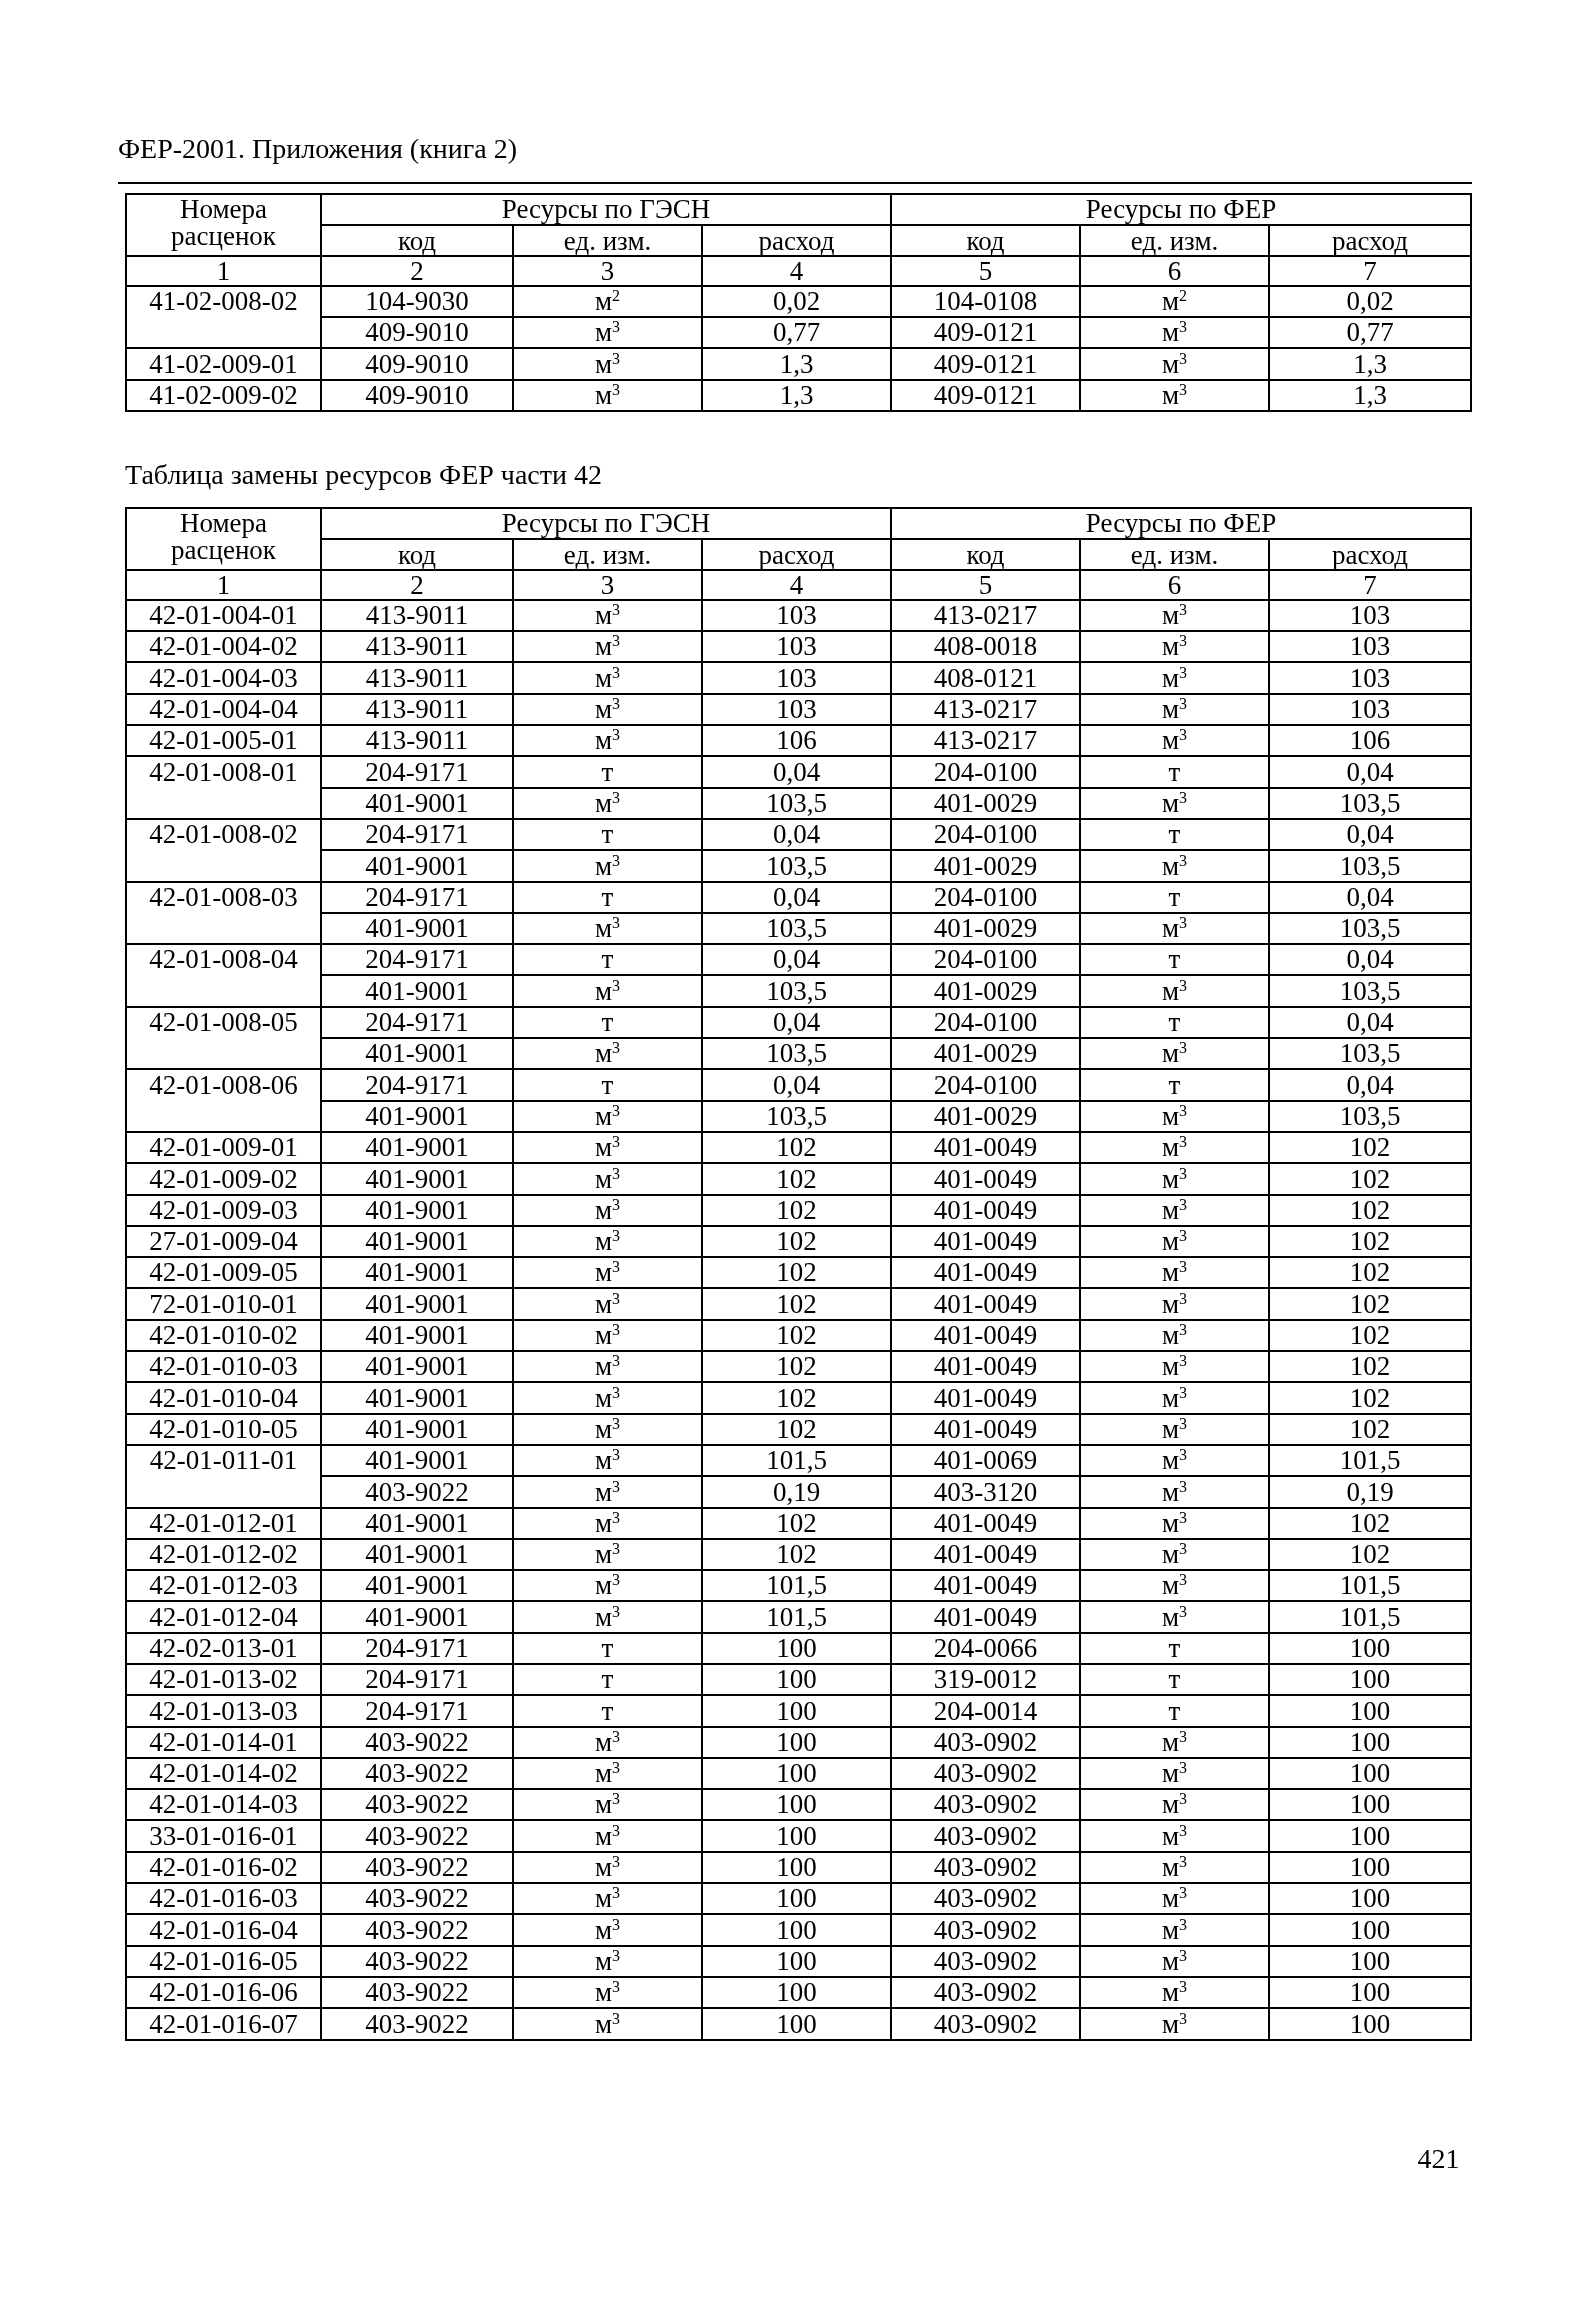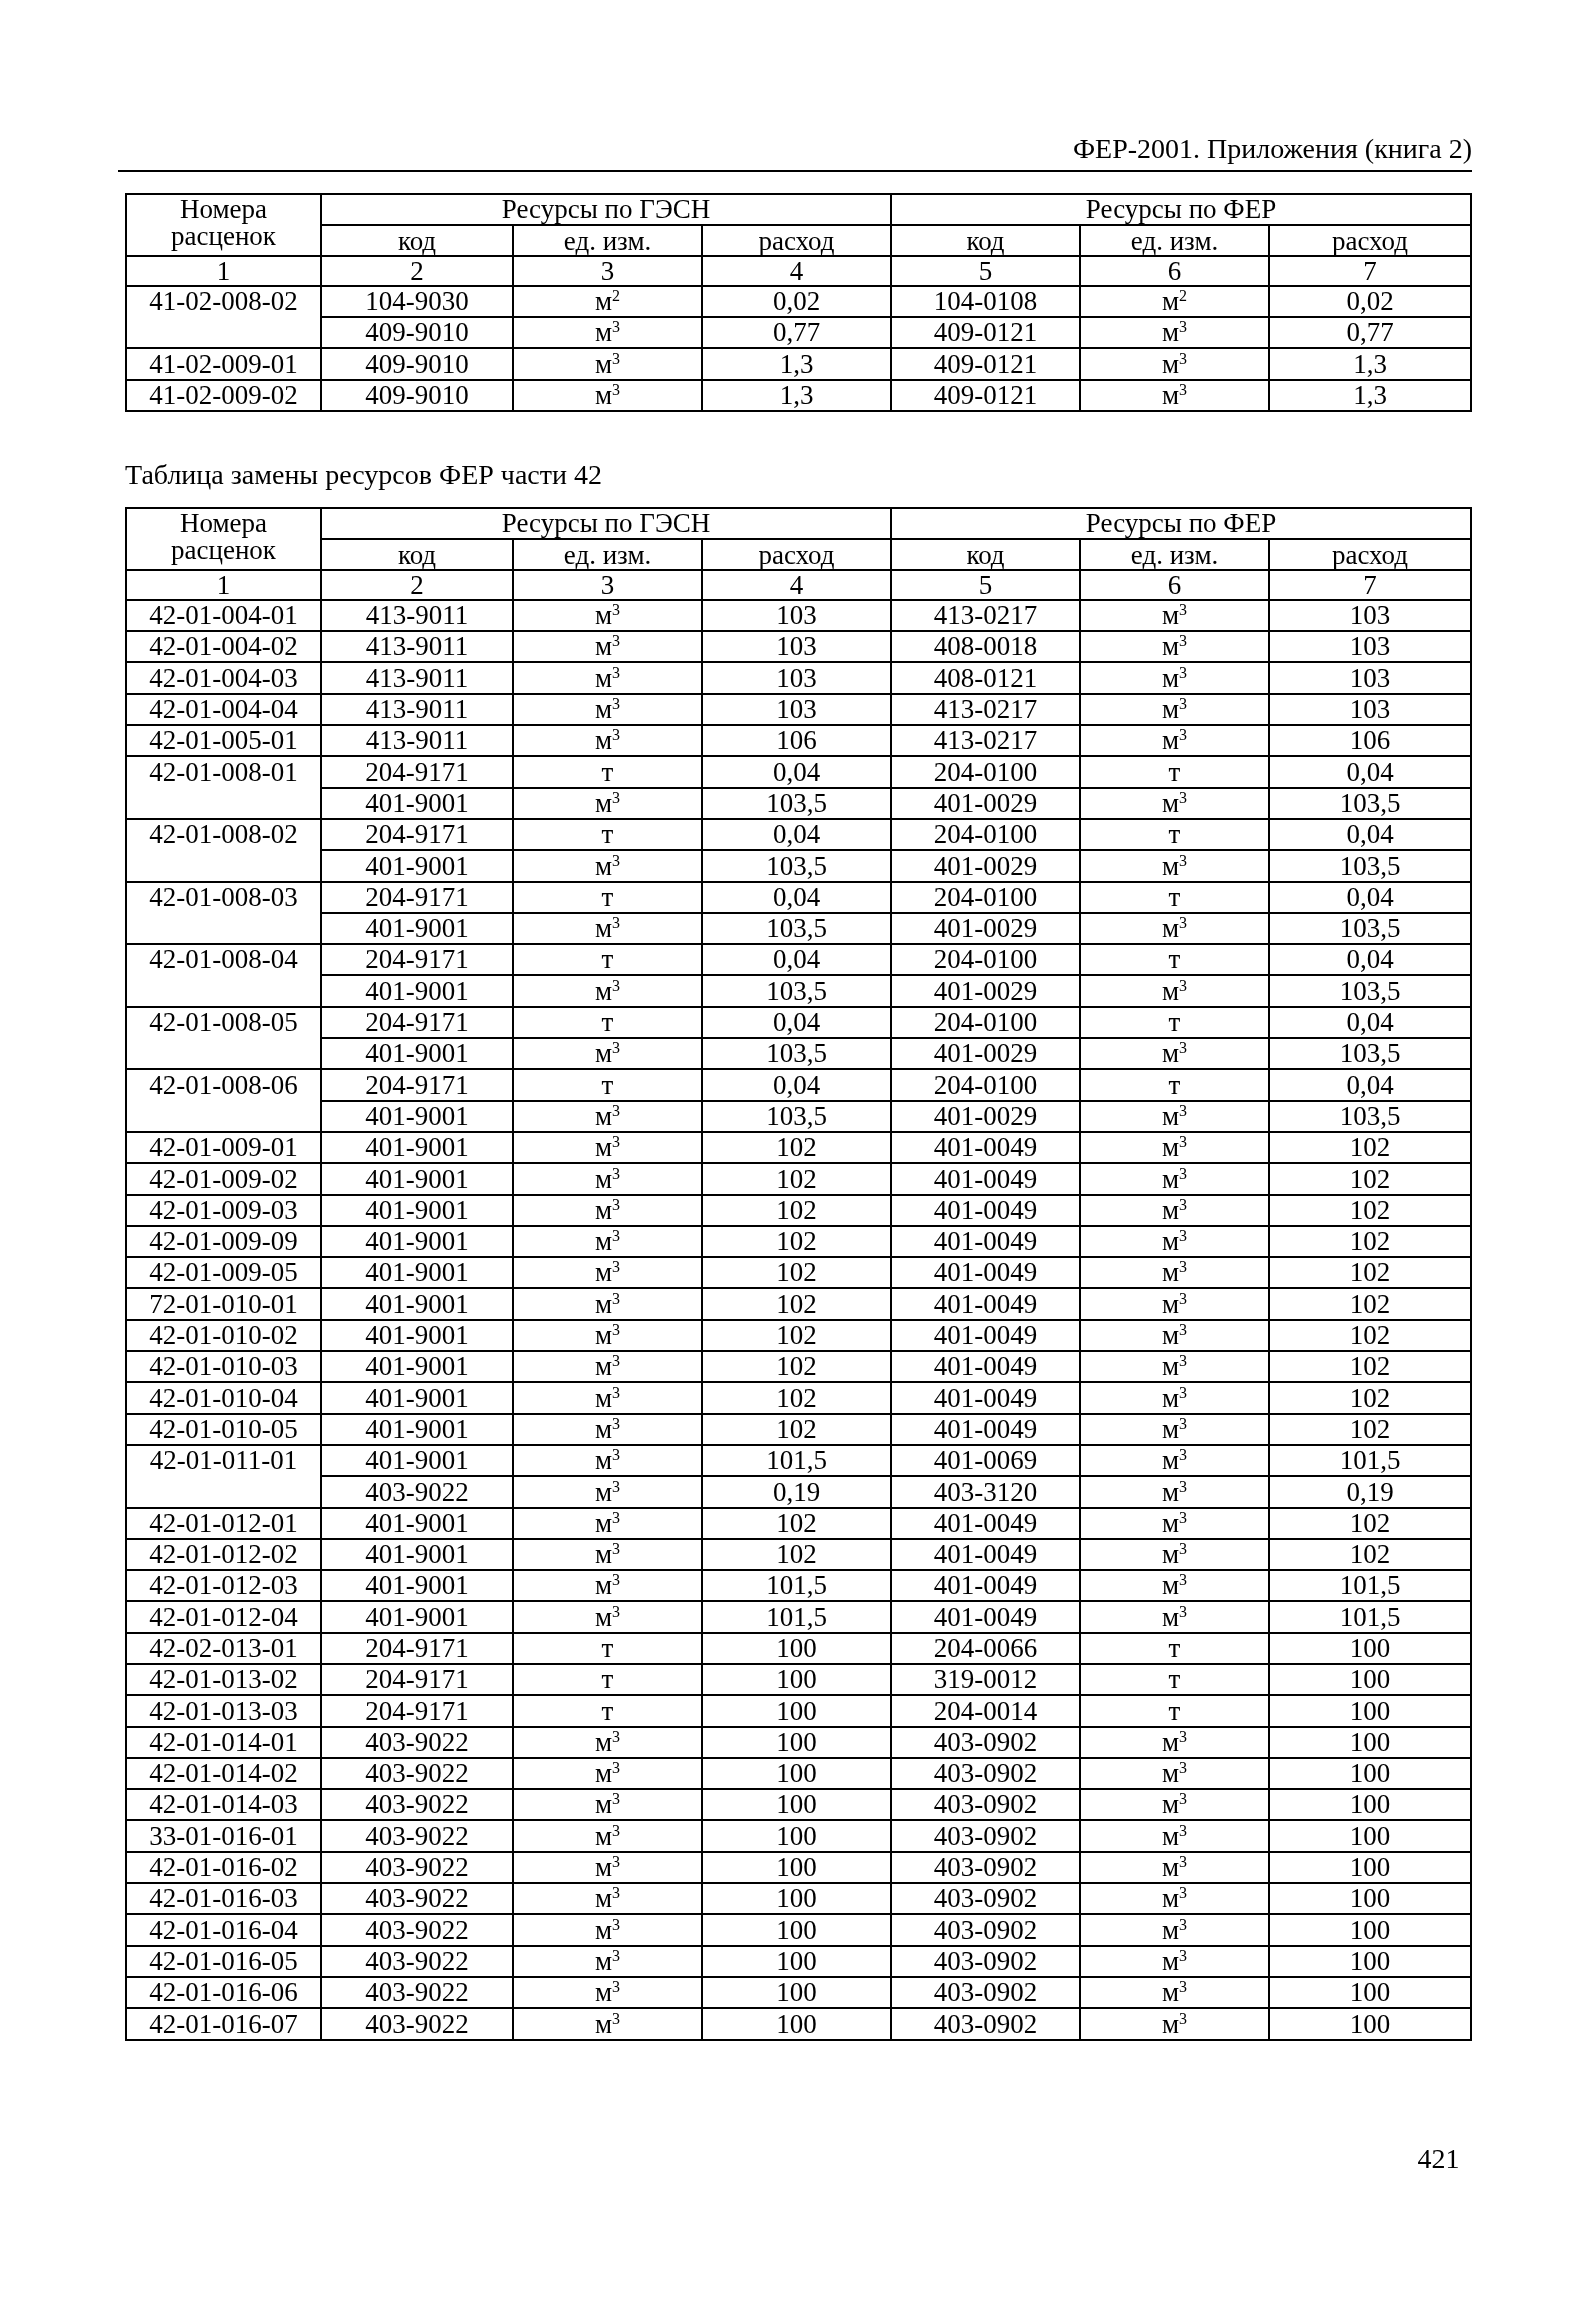--- a/index.html
+++ b/index.html
@@ -3,22 +3,22 @@
   <meta charset="utf-8">
   <style>
     html, body { margin: 0; padding: 0; background: #ffffff; }
     body {
       width: 1591px; height: 2307px; position: relative; overflow: hidden;
       font-family: "Liberation Serif", "DejaVu Serif", serif;
       color: #000;
     }
     .running-header {
       position: absolute; left: 118px; top: 132px; width: 1354px;
-      text-align: right; font-size: 28px; line-height: 34px;
-      border-bottom: 2.7px solid #000; padding-bottom: 4px;
+      font-size: 28px; line-height: 34px;
+      border-bottom: 2.7px solid #000; padding-bottom: 16px;
     }
     .tbl {
       position: absolute; left: 125px; width: 1344px;
       border-collapse: collapse; table-layout: fixed;
       font-size: 27px; line-height: 1;
     }
     .tbl td {
       border: 2px solid #000; text-align: center; vertical-align: top;
       padding: 1.3px 0 0 0; white-space: nowrap; overflow: hidden;
     }
@@ -330,21 +330,21 @@
       <tr class="row">
         <td class="rate">42-01-009-03</td>
         <td>401-9001</td>
         <td><span class="unit-base">м</span><sup>3</sup></td>
         <td>102</td>
         <td>401-0049</td>
         <td><span class="unit-base">м</span><sup>3</sup></td>
         <td>102</td>
       </tr>
       <tr class="row">
-        <td class="rate">42-01-009-09</td>
+        <td class="rate">27-01-009-04</td>
         <td>401-9001</td>
         <td><span class="unit-base">м</span><sup>3</sup></td>
         <td>102</td>
         <td>401-0049</td>
         <td><span class="unit-base">м</span><sup>3</sup></td>
         <td>102</td>
       </tr>
       <tr class="row">
         <td class="rate">42-01-009-05</td>
         <td>401-9001</td>

